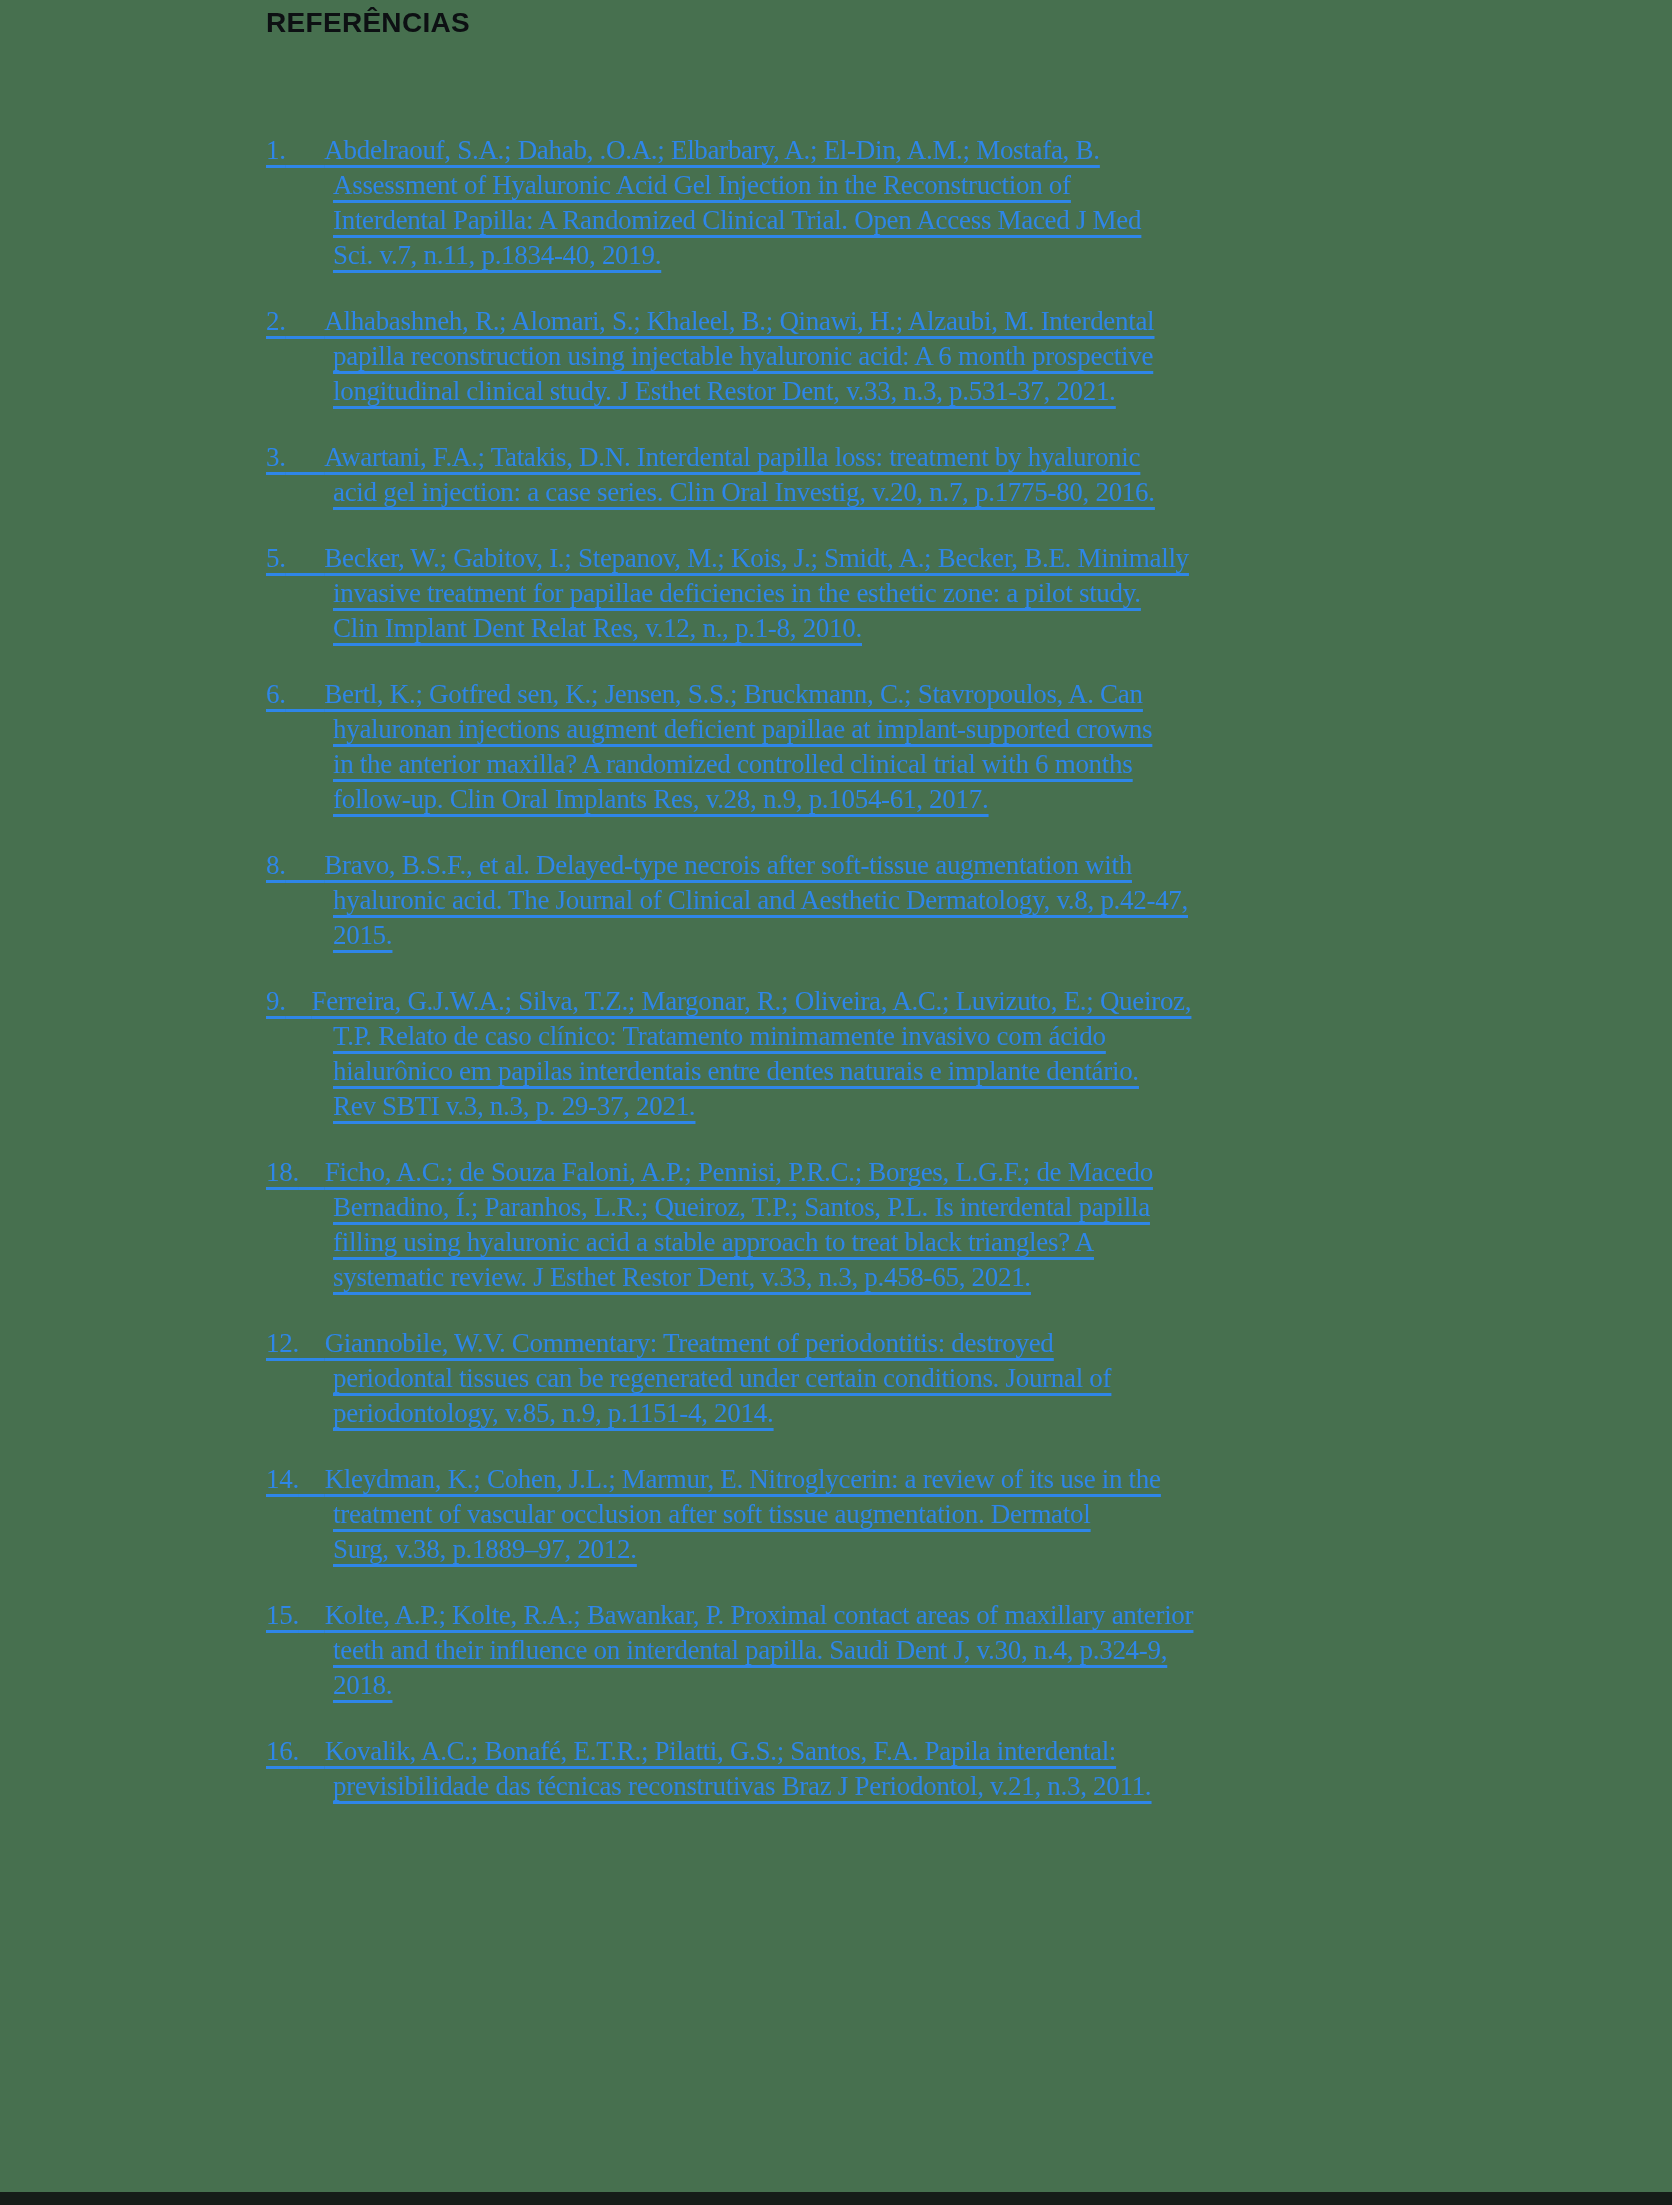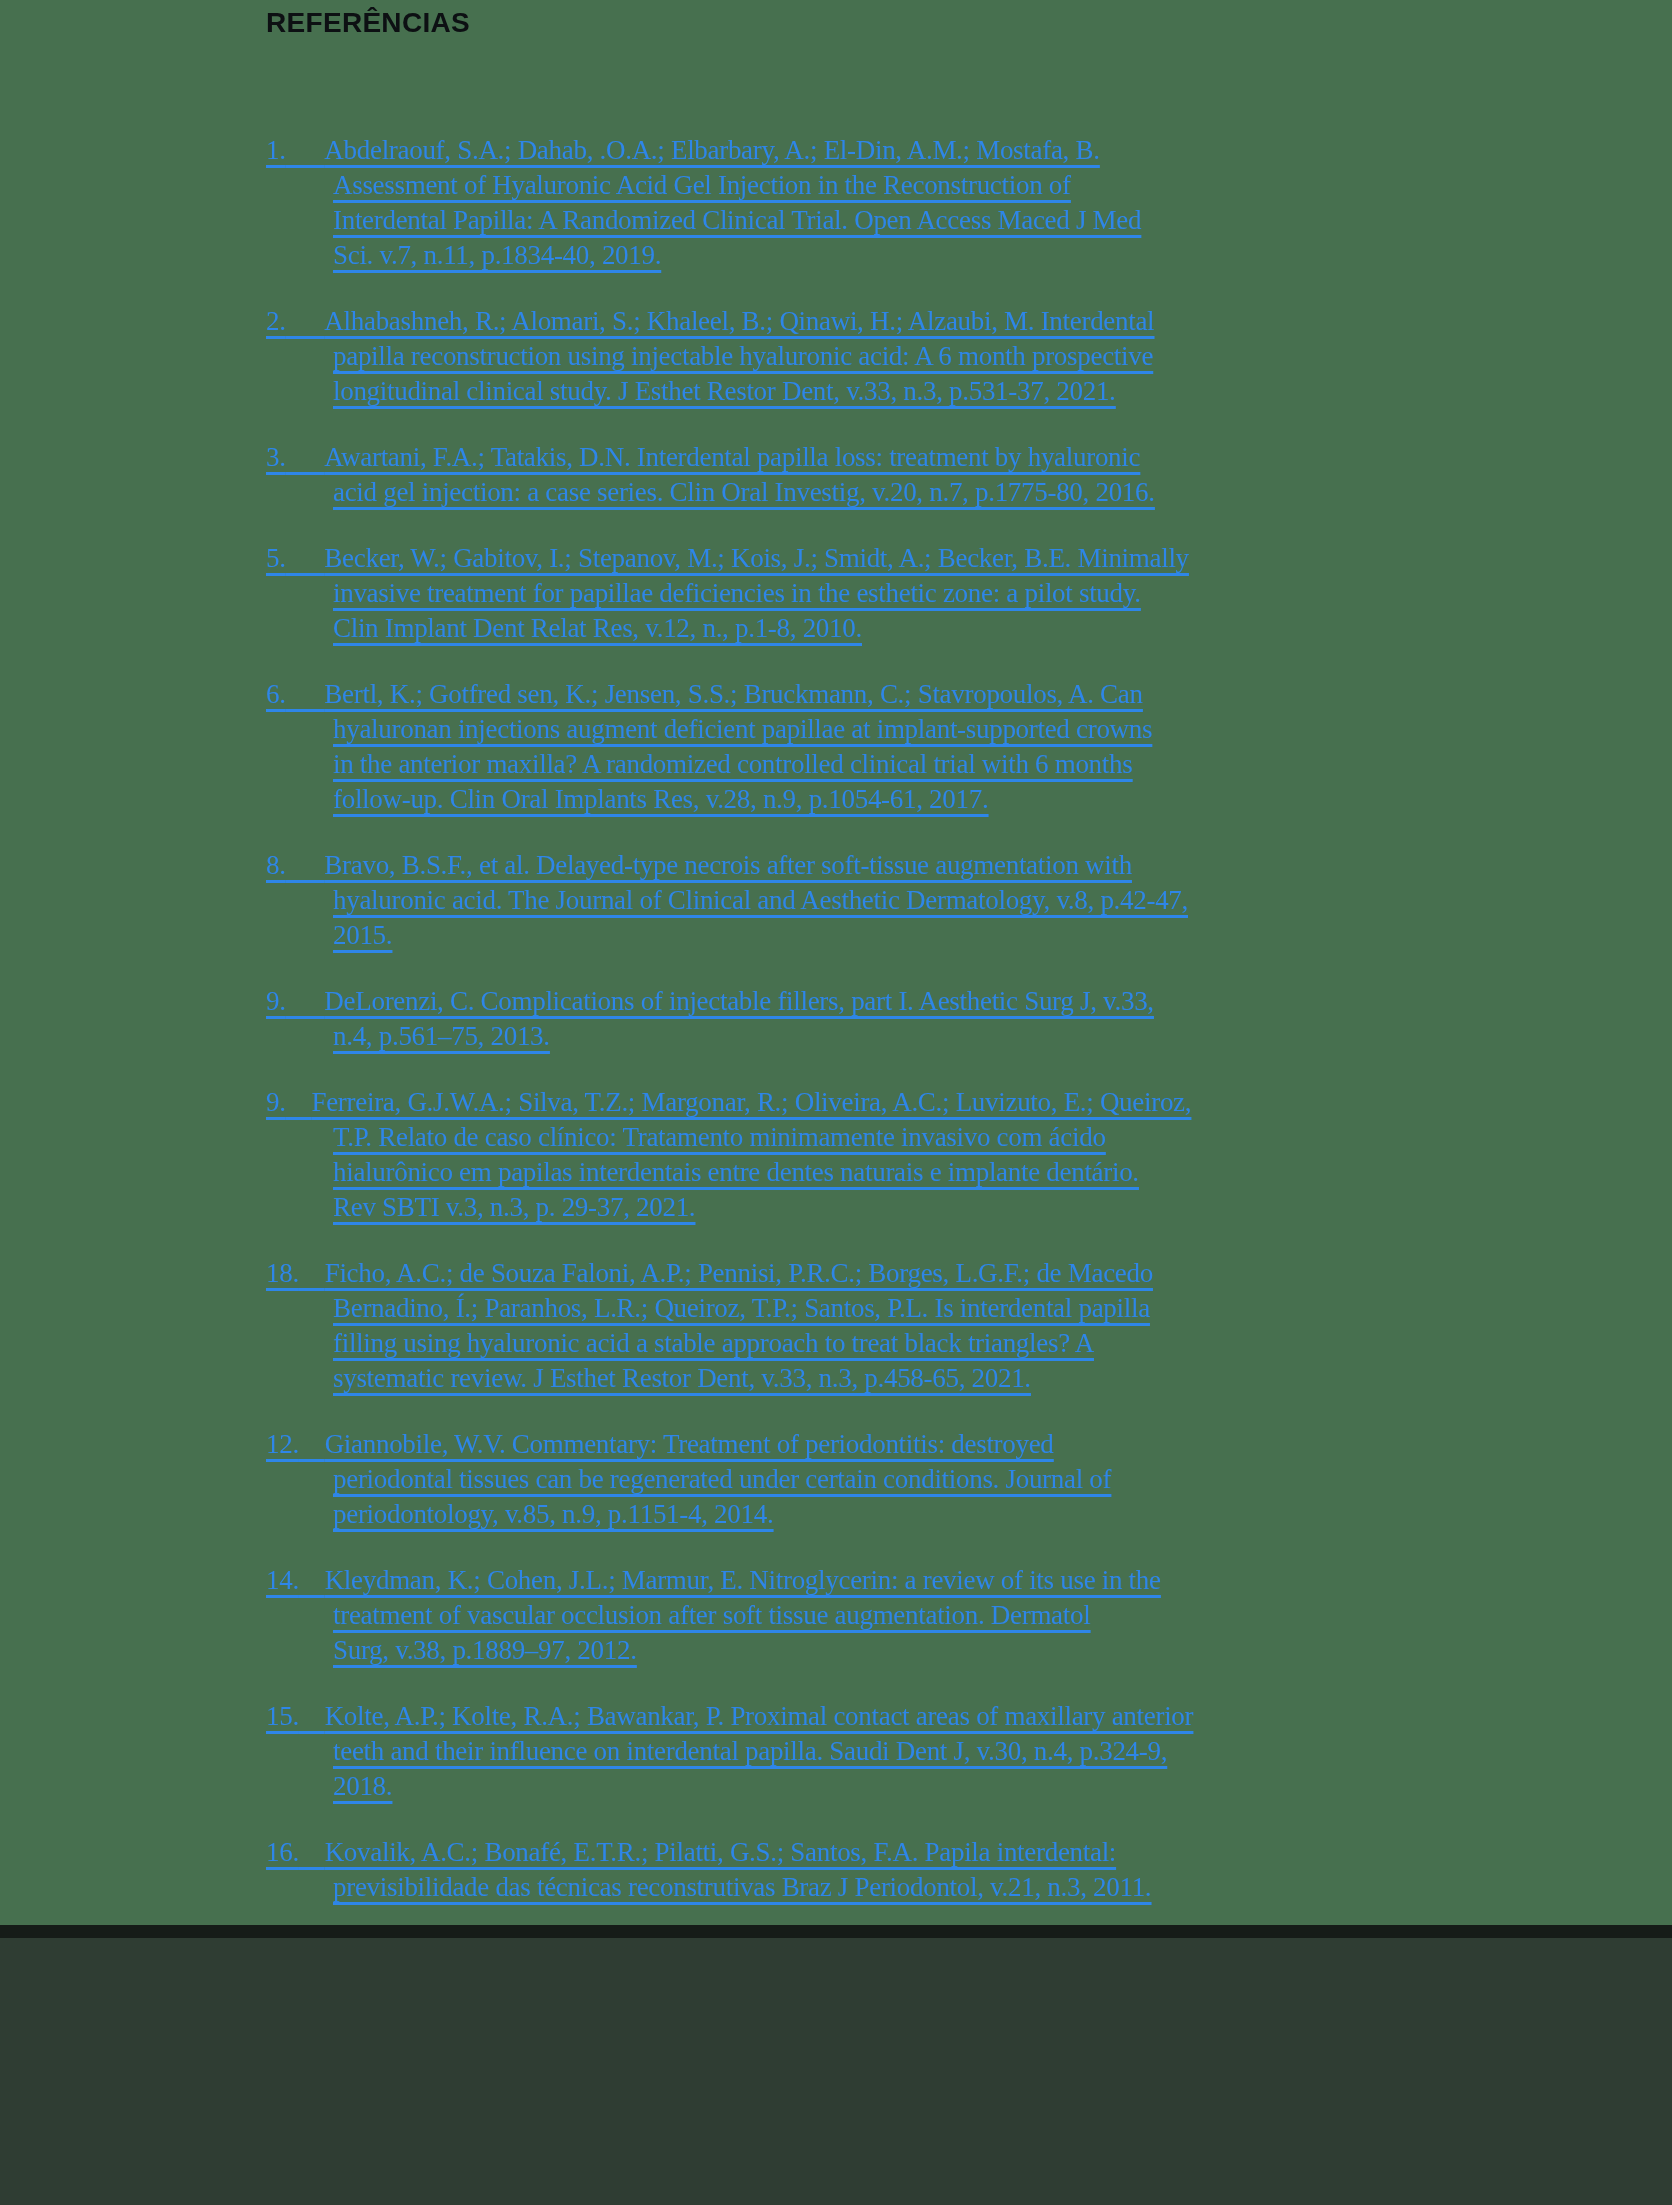--- a/index.html
+++ b/index.html
@@ -1,20 +1,20 @@
 <!DOCTYPE html>
 <html style="font-size:10.7px"><head>
 <meta charset="utf-8">
 <style>
   * { margin: 0; padding: 0; box-sizing: border-box; }
   html, body { background: #2f3d33; }
   .page {
     position: relative;
     width: 1673px;
-    height: 1938px;
+    height: 2205px;
     background: #47704F;
     overflow: hidden;
     font-family: "Liberation Sans", "DejaVu Sans", sans-serif;
   }
   .page-title {
     position: absolute;
     left: 266px;
     top: 6.7px;
     font-size: 28px;
     font-weight: 800;
@@ -96,24 +96,20 @@
 follow-up. Clin Oral Implants Res, v.28, n.9, p.1054-61, 2017.</span></span>
       </li>
 
 
       <li class="ref">
         <span class="ref-body"><span class="ref-num">8.</span><span class="ref-gap">&nbsp;&nbsp;&nbsp;&nbsp;&nbsp;&nbsp;</span><span class="ref-text">Bravo, B.S.F., et al. Delayed-type necrois after soft-tissue augmentation with
 hyaluronic acid. The Journal of Clinical and Aesthetic Dermatology, v.8, p.42-47,
 2015.</span></span>
       </li>
 
-      <li class="ref">
-        <span class="ref-body"><span class="ref-num">9.</span><span class="ref-gap">&nbsp;&nbsp;&nbsp;&nbsp;&nbsp;&nbsp;</span><span class="ref-text">DeLorenzi, C. Complications of injectable fillers, part I. Aesthetic Surg J, v.33,
-n.4, p.561–75, 2013.</span></span>
-      </li>
 
       <li class="ref">
         <span class="ref-body"><span class="ref-num">9.</span><span class="ref-gap">&nbsp;&nbsp;&nbsp;&nbsp;</span><span class="ref-text">Ferreira, G.J.W.A.; Silva, T.Z.; Margonar, R.; Oliveira, A.C.; Luvizuto, E.; Queiroz,
 T.P. Relato de caso clínico: Tratamento minimamente invasivo com ácido
 hialurônico em papilas interdentais entre dentes naturais e implante dentário.
 Rev SBTI v.3, n.3, p. 29-37, 2021.</span></span>
       </li>
 
       <li class="ref">
         <span class="ref-body"><span class="ref-num">18.</span><span class="ref-gap">&nbsp;&nbsp;&nbsp;&nbsp;</span><span class="ref-text">Ficho, A.C.; de Souza Faloni, A.P.; Pennisi, P.R.C.; Borges, L.G.F.; de Macedo

